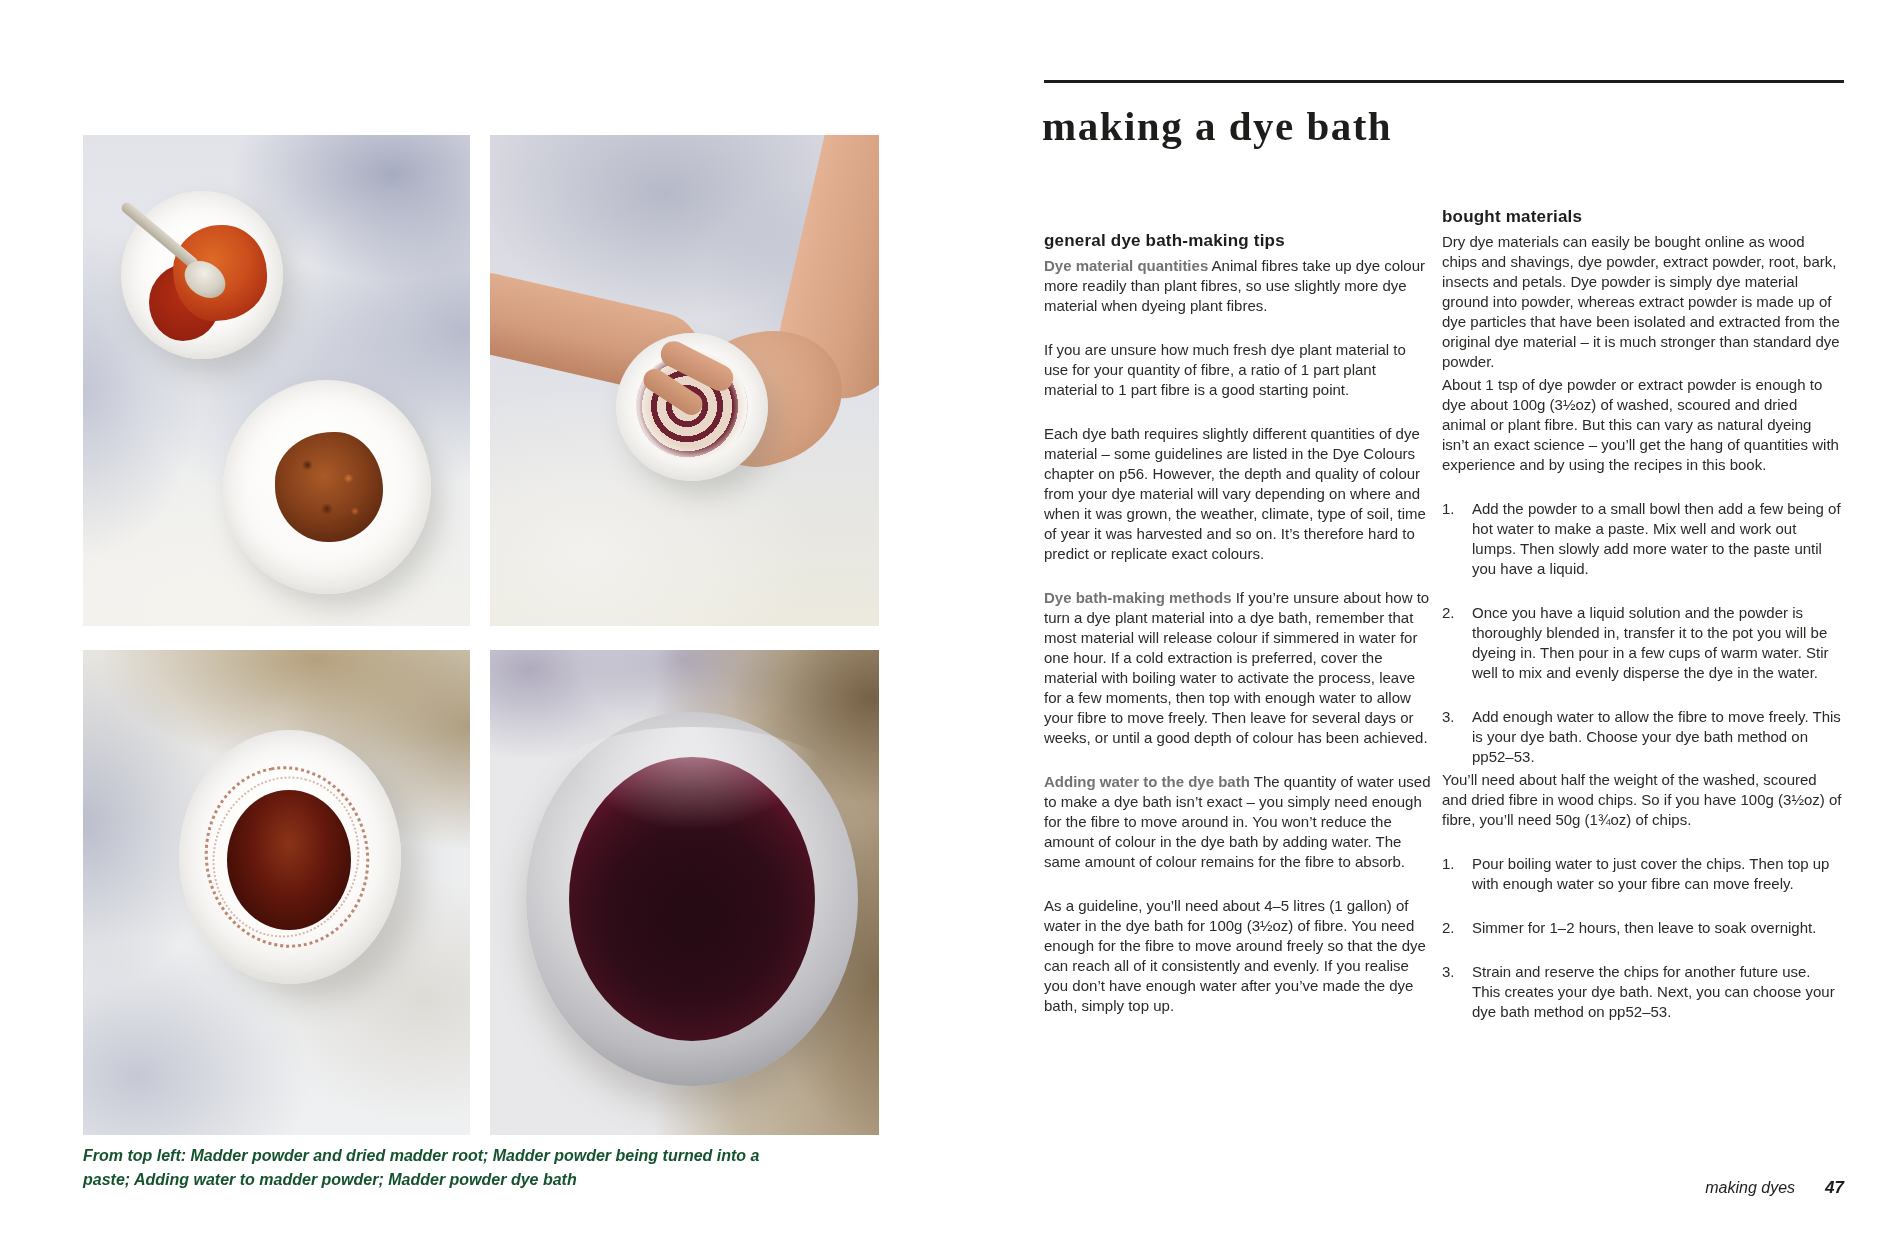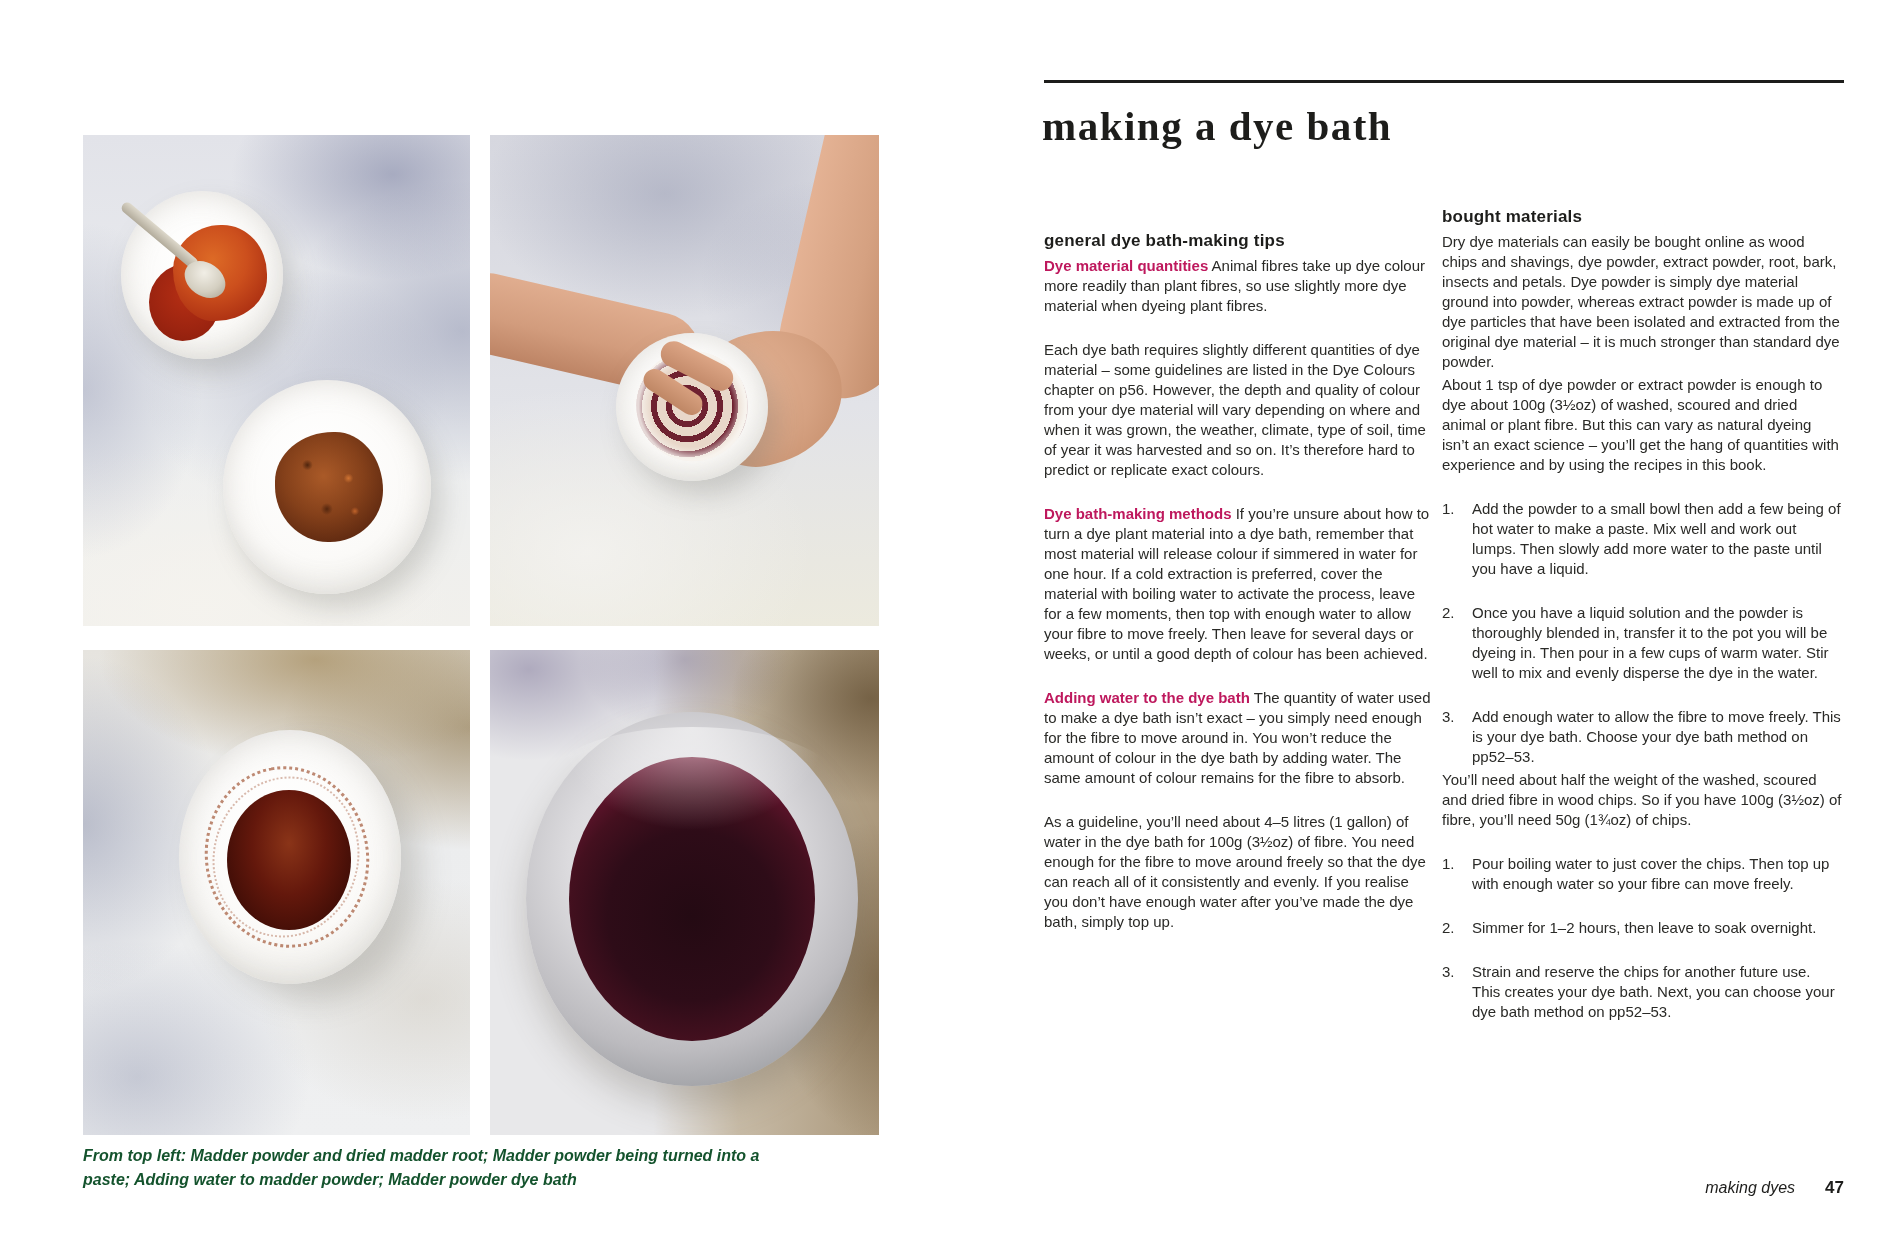--- a/index.html
+++ b/index.html
@@ -121,28 +121,28 @@
         font-weight:700;letter-spacing:1.5px;color:#1d1d1b;font-family:Liberation Serif, serif;}
   .col{position:absolute;top:205px;font-size:15px;line-height:20px;color:#2a2a27;}
   .col1{left:1044px;width:388px;}
   .col2{left:1442px;width:400px;}
   .col p{margin:24px 0 0 0;}
   .col p.first{margin-top:0;}
   .col p.tight{margin-top:3px;}
   .subhead{margin:24px 0 0 0;font-size:17px;line-height:24px;font-weight:700;
         letter-spacing:.2px;color:#1d1d1b;}
   .subhead.first{margin-top:0;}
-  .lead{font-weight:700;color:#be185d;}
+  .lead{font-weight:700;color:#737373;}
   .step{display:flex;margin:24px 0 0 0;}
   .step .num{flex:0 0 30px;}
   .step .li-text{flex:1;}
   .folio{position:absolute;left:1044px;top:1178px;width:800px;text-align:right;
         font-size:16px;line-height:20px;color:#1d1d1b;}
   .folio-label{font-style:italic;}
-  .folio-num{font-weight:700;font-size:17px;margin-left:30px;}
+  .folio-num{font-weight:700;font-size:17px;margin-left:30px;font-style:italic;}
 </style>
 </head>
 <body>
 
 <div class="spread">
 
   <section>
 
     <figure class="photo p1">
       <div class="bowl bowl-powder">
@@ -186,20 +186,21 @@
     <p class="caption">From top left: Madder powder and dried madder root; Madder powder being turned into a paste; Adding water to madder powder; Madder powder dye bath</p>
   </section>
 
   <section>
     <div class="rule"></div>
     <h1 class="title">making a dye bath</h1>
 
     <div class="col col1">
       <h2 class="subhead">general dye bath-making tips</h2>
       <p class="tight"><strong class="lead">Dye material quantities</strong> <span>Animal fibres take up dye colour more readily than plant fibres, so use slightly more dye material when dyeing plant fibres.</span></p>
+      <p>If you are unsure how much fresh dye plant material to use for your quantity of fibre, a ratio of 1 part plant material to 1 part fibre is a good starting point.</p>
       <p>Each dye bath requires slightly different quantities of dye material – some guidelines are listed in the Dye Colours chapter on p56. However, the depth and quality of colour from your dye material will vary depending on where and when it was grown, the weather, climate, type of soil, time of year it was harvested and so on. It’s therefore hard to predict or replicate exact colours.</p>
       <p><strong class="lead">Dye bath-making methods</strong> <span>If you’re unsure about how to turn a dye plant material into a dye bath, remember that most material will release colour if simmered in water for one hour. If a cold extraction is preferred, cover the material with boiling water to activate the process, leave for a few moments, then top with enough water to allow your fibre to move freely. Then leave for several days or weeks, or until a good depth of colour has been achieved.</span></p>
       <p><strong class="lead">Adding water to the dye bath</strong> <span>The quantity of water used to make a dye bath isn’t exact – you simply need enough for the fibre to move around in. You won’t reduce the amount of colour in the dye bath by adding water. The same amount of colour remains for the fibre to absorb.</span></p>
       <p>As a guideline, you’ll need about 4–5 litres (1 gallon) of water in the dye bath for 100g (3½oz) of fibre. You need enough for the fibre to move around freely so that the dye can reach all of it consistently and evenly. If you realise you don’t have enough water after you’ve made the dye bath, simply top up.</p>
     </div>
 
     <div class="col col2">
       <h2 class="subhead first">bought materials</h2>
       <p class="tight">Dry dye materials can easily be bought online as wood chips and shavings, dye powder, extract powder, root, bark, insects and petals. Dye powder is simply dye material ground into powder, whereas extract powder is made up of dye particles that have been isolated and extracted from the original dye material – it is much stronger than standard dye powder.</p>
 

